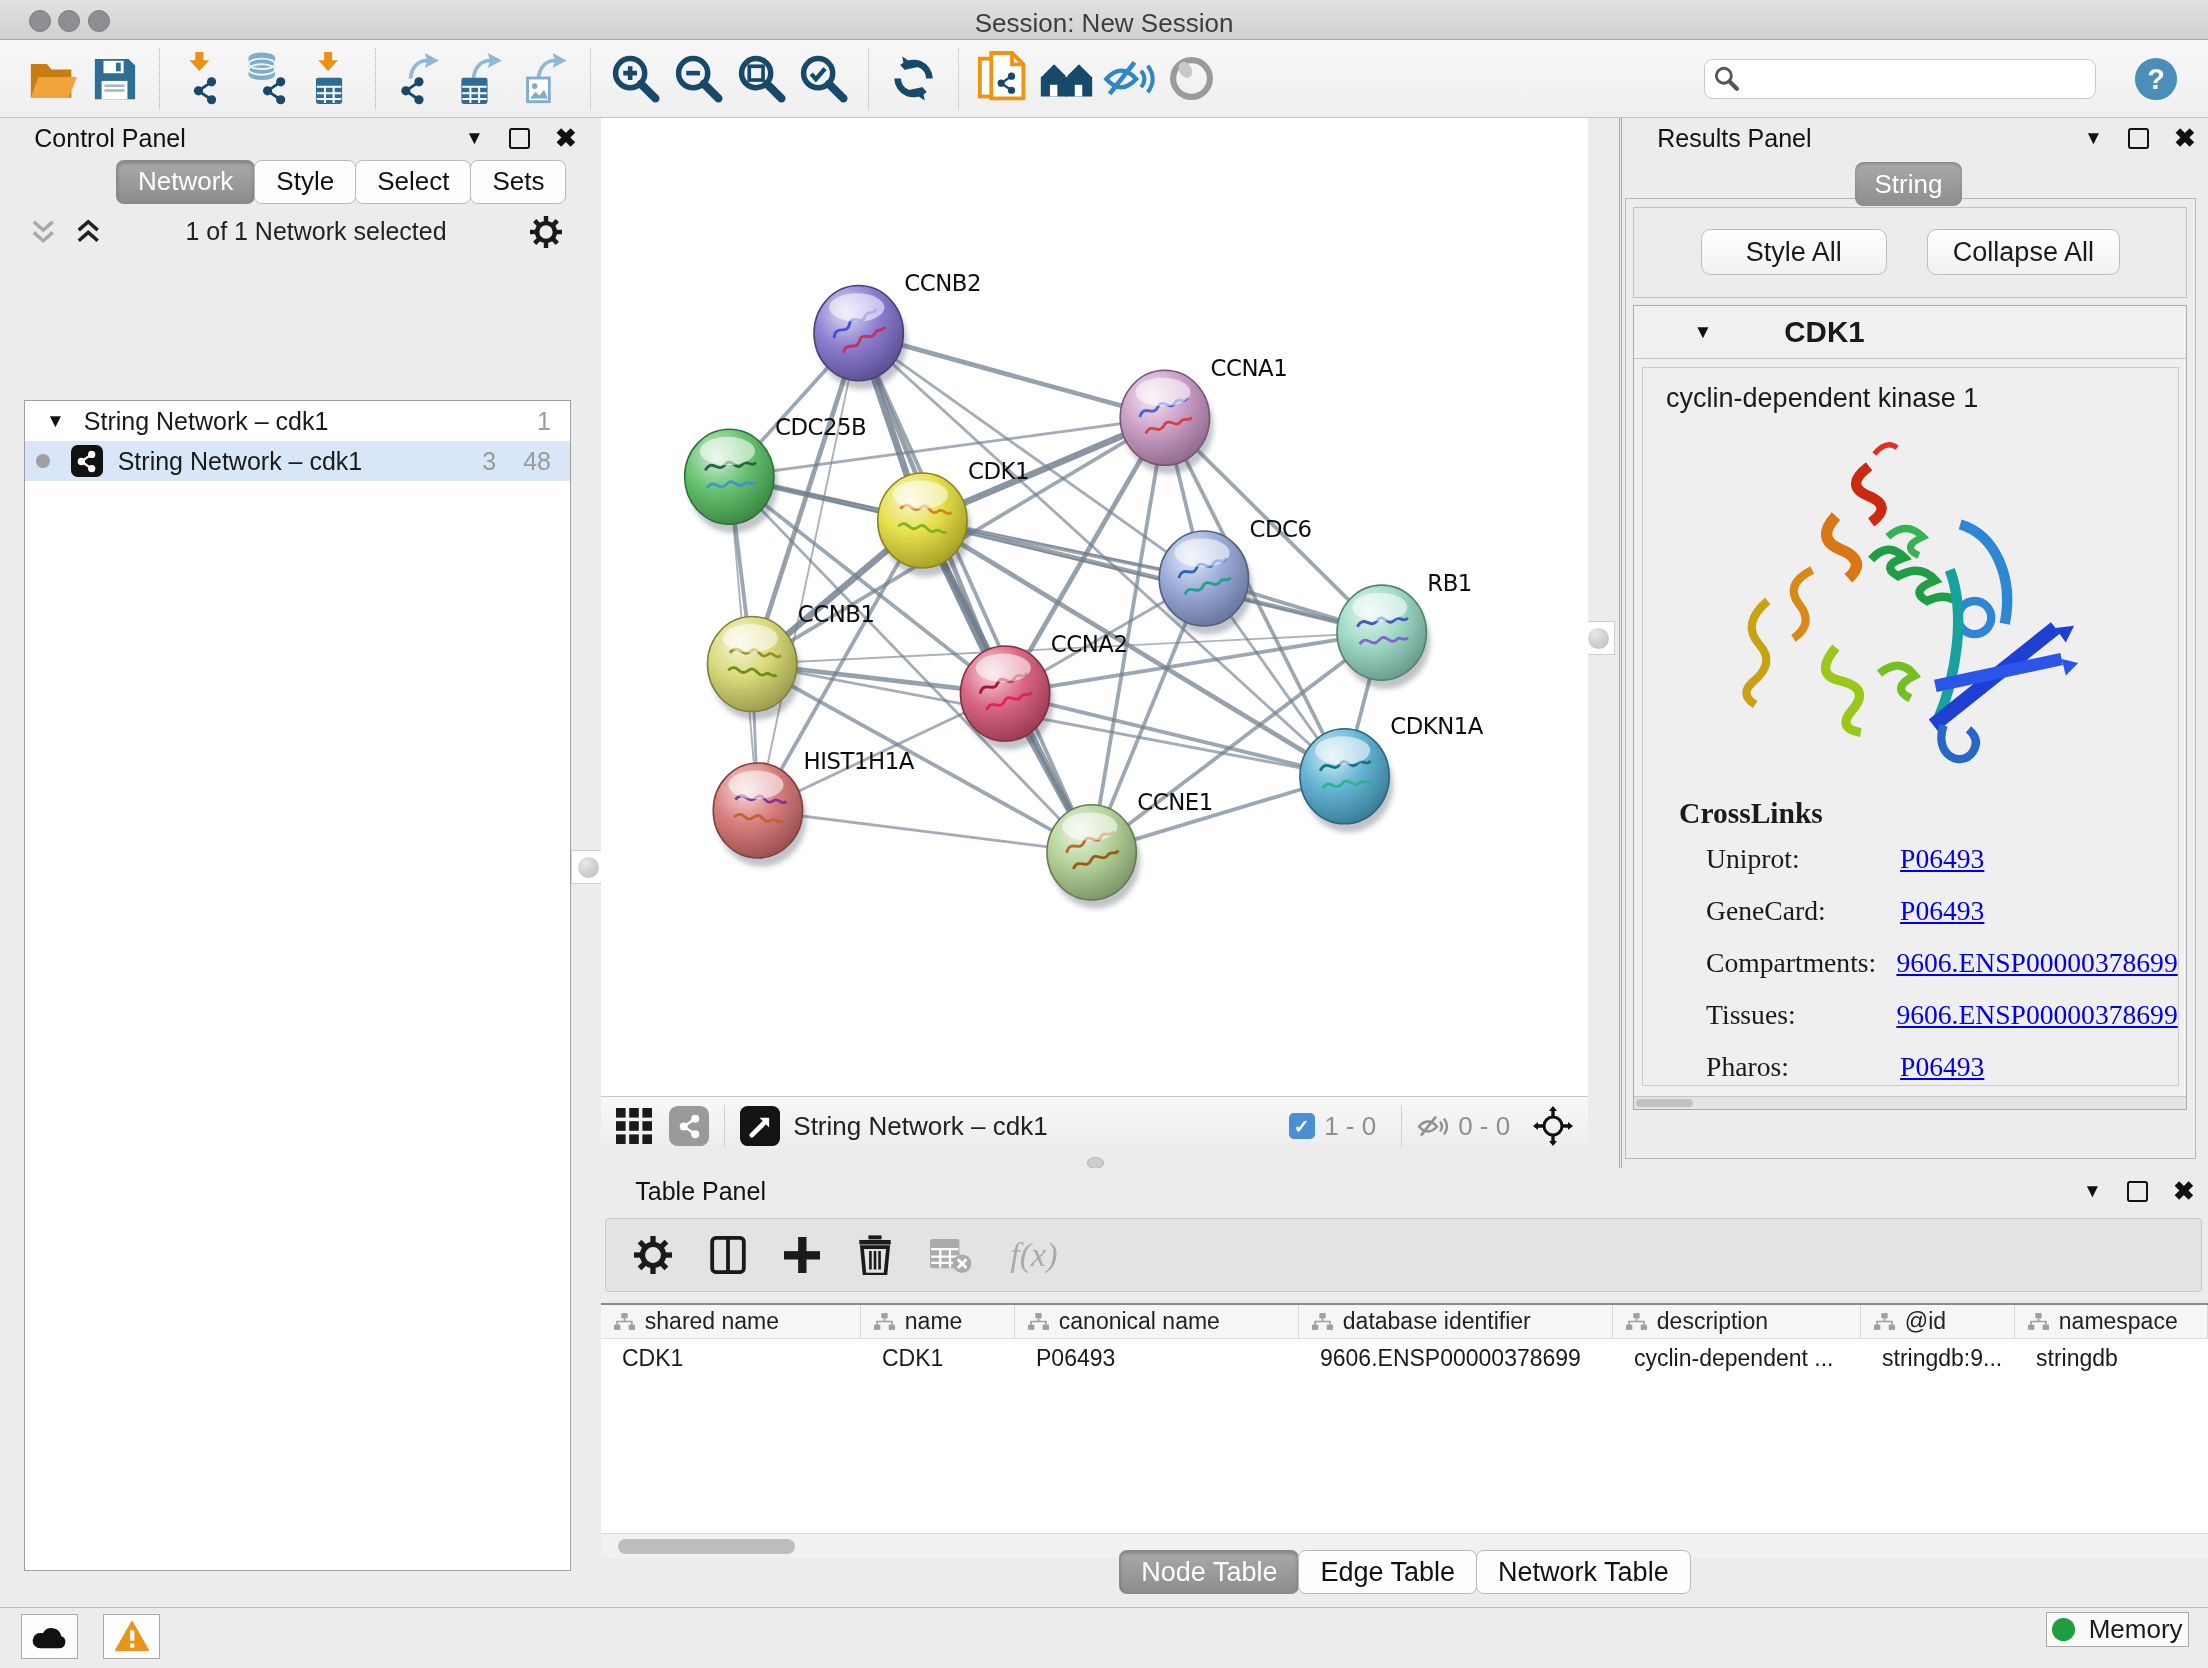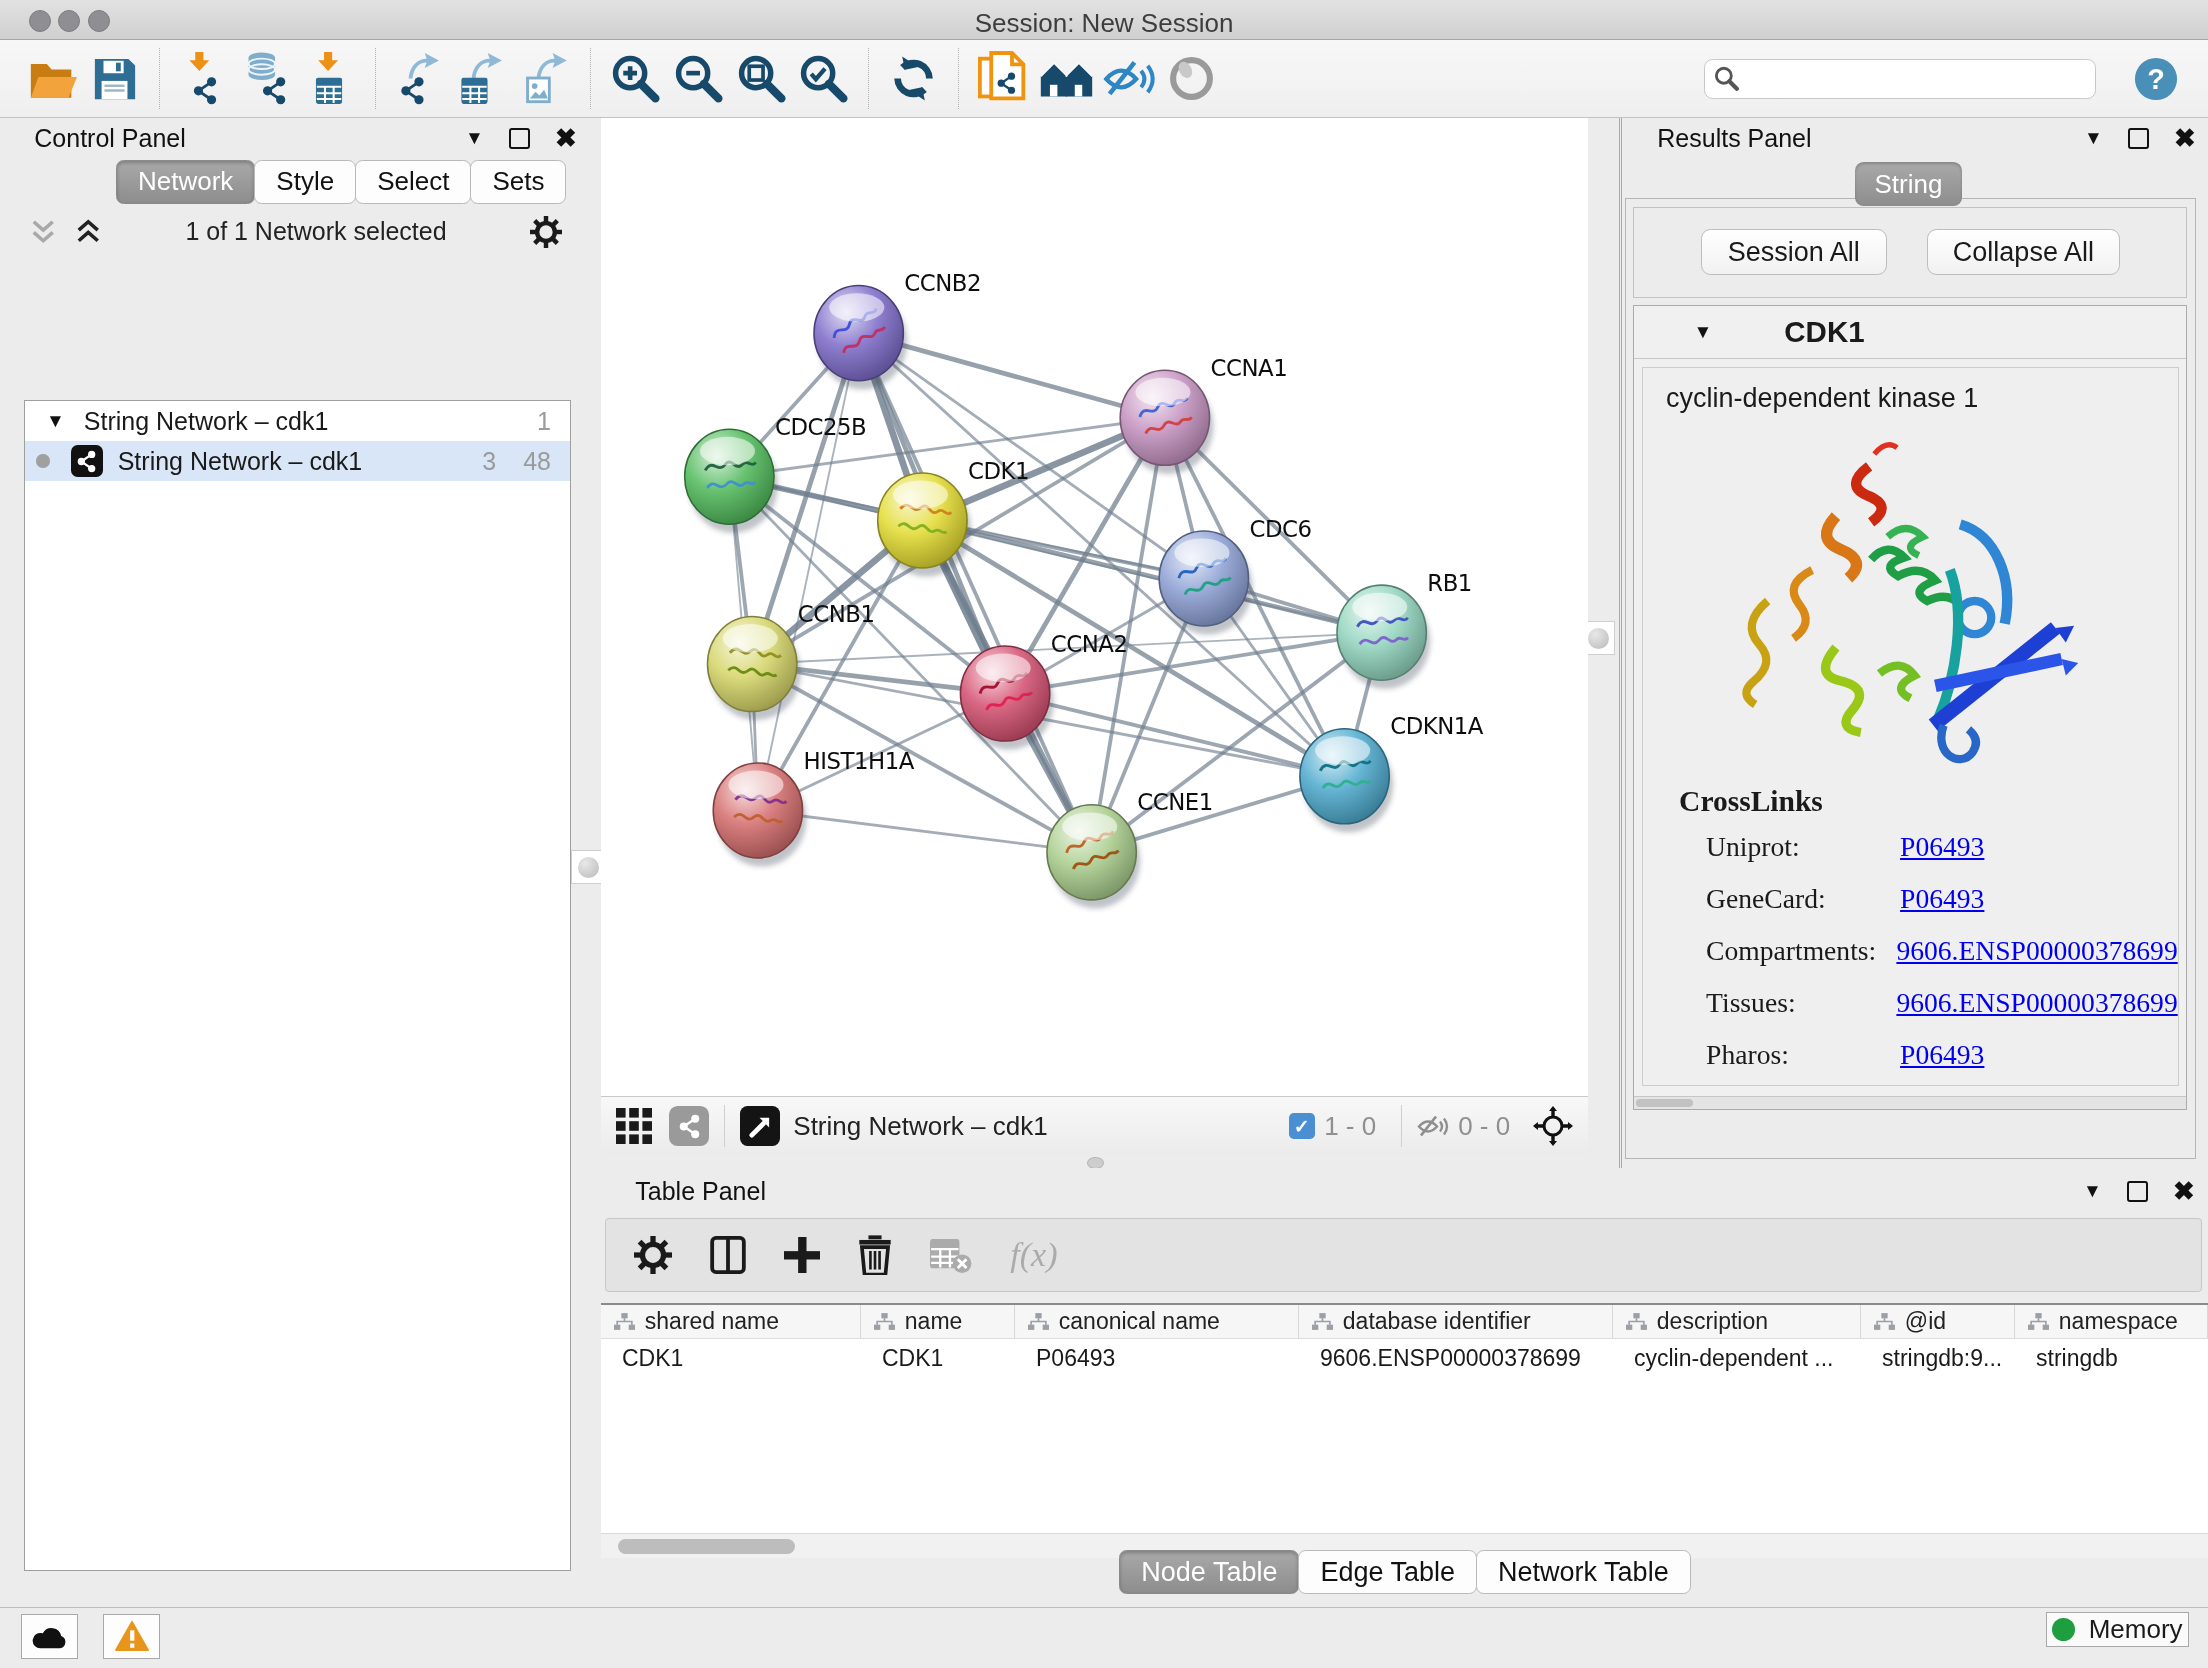--- a/index.html
+++ b/index.html
@@ -91,21 +91,21 @@
   .rp-btn { min-width:186px; height:46px; background:linear-gradient(#ffffff,#f1f1f1);
     border:1.9px solid #bdbdbd; border-radius:9.5px; font-size:27px; display:flex;
     align-items:center; justify-content:center; padding:0 25px; }
   #cdk1-box { margin:1.9px 7.6px; border:1.9px solid #ababab; background:#f0f0f0; height:805px; position:relative; }
   #cdk1-head { height:53px; display:flex; align-items:center; border-bottom:1.9px solid #c6c6c6; }
   #cdk1-head .tri { margin-left:59px; }
   #cdk1-name { font-size:29.5px; font-weight:bold; margin-left:53px; }
   #cdk1-inner { margin:7.6px; background:#efefef; border:1px solid #cccccc; height:719px; overflow:hidden; }
   #cdk1-desc { font-size:27px; padding:15px 23px 5.7px 23px; }
   #protein-wrap { display:flex; justify-content:center; padding:5.7px 0 0 0; }
-  #crosslinks { font-family:"Liberation Serif", serif; padding:7.6px 0 0 36px; }
+  #crosslinks { font-family:"Liberation Serif", serif; padding:7.6px 0 0 36px;margin-top:12px; }
   #crosslinks h3 { font-size:29.5px; margin-bottom:13.3px; font-family:"Liberation Serif",serif; }
   .cl-row { display:flex; font-size:27.6px; margin-bottom:20px; }
   .cl-label { width:221px; padding-left:27px; }
   .cl-value { color:#0000ee; text-decoration:underline; }
   #rp-bottom-scroll { position:absolute; left:0; bottom:0; width:100%; height:13.3px; background:#e4e4e4;
     border-top:1px solid #c6c6c6; }
   #rp-bottom-scroll::after { content:""; position:absolute; left:1.9px; top:1.9px; width:57px; height:8.6px;
     background:#c2c2c2; border-radius:4.8px; }
 
   
@@ -667,21 +667,21 @@
     <span class="panel-title">Results Panel</span>
     <span class="panel-ctrls">
       <span class="pc-min">▼</span>
       <span class="pc-float"></span>
       <span class="pc-close">✖</span>
     </span>
   </div>
   <div id="rp-string-tab">String</div>
   <div id="rp-box">
     <div id="rp-buttons">
-      <div class="rp-btn">Session All</div>
+      <div class="rp-btn">Style All</div>
       <div class="rp-btn">Collapse All</div>
     </div>
     <div id="cdk1-box">
       <div id="cdk1-head">
         <span class="tri">▼</span>
         <span id="cdk1-name">CDK1</span>
       </div>
       <div id="cdk1-inner">
         <div id="cdk1-desc">cyclin-dependent kinase 1</div>
         <div id="protein-wrap">

